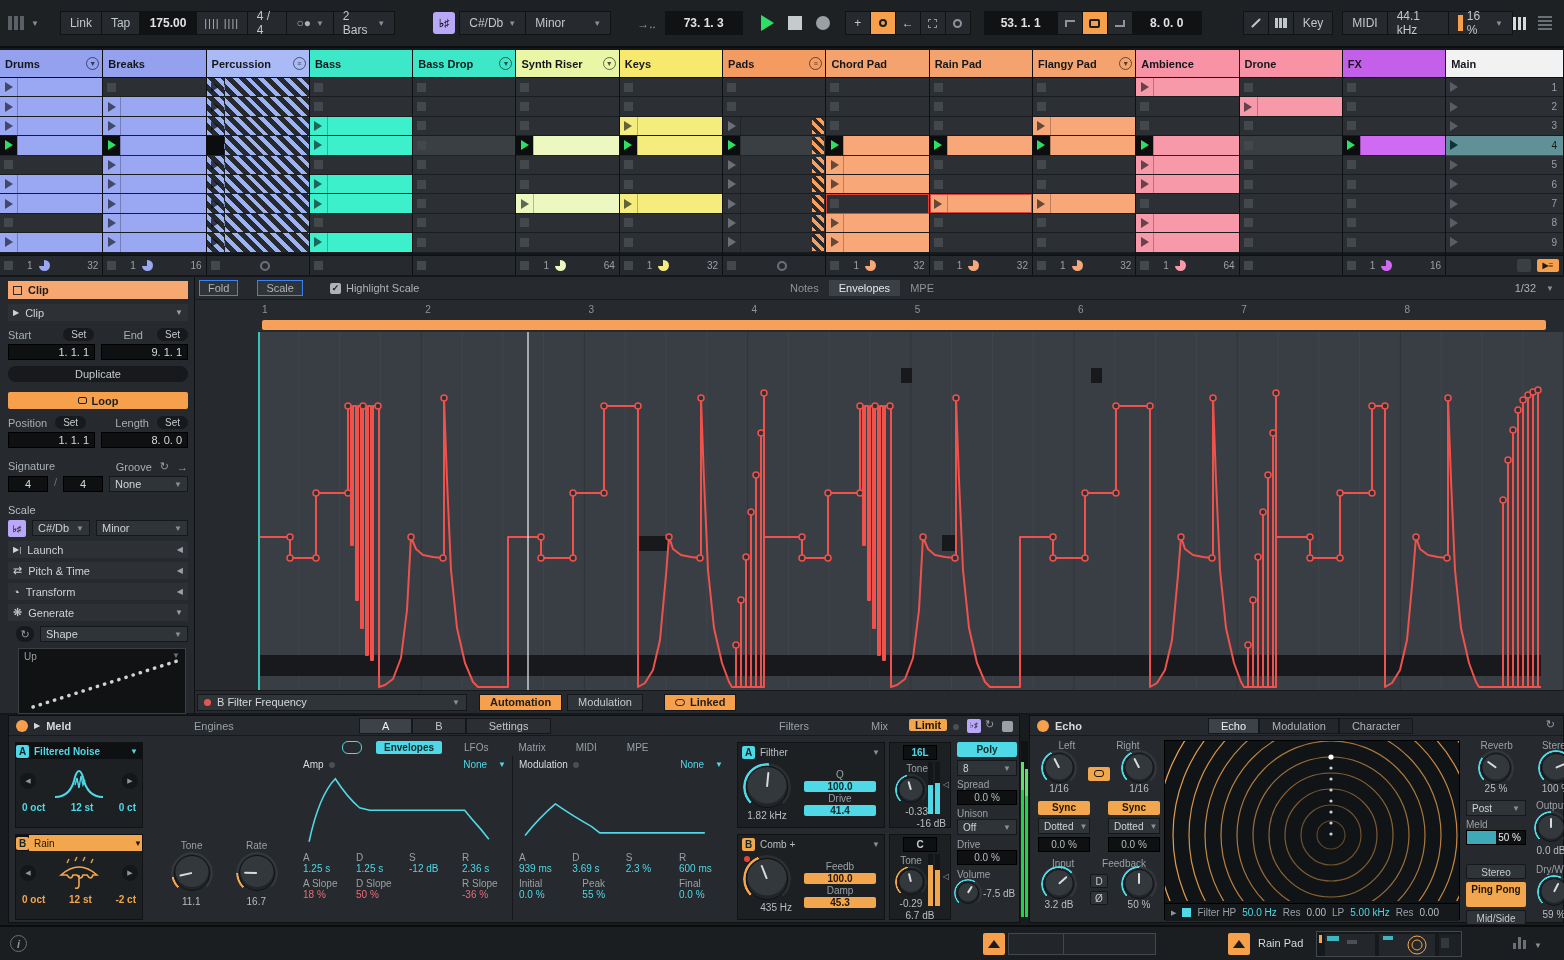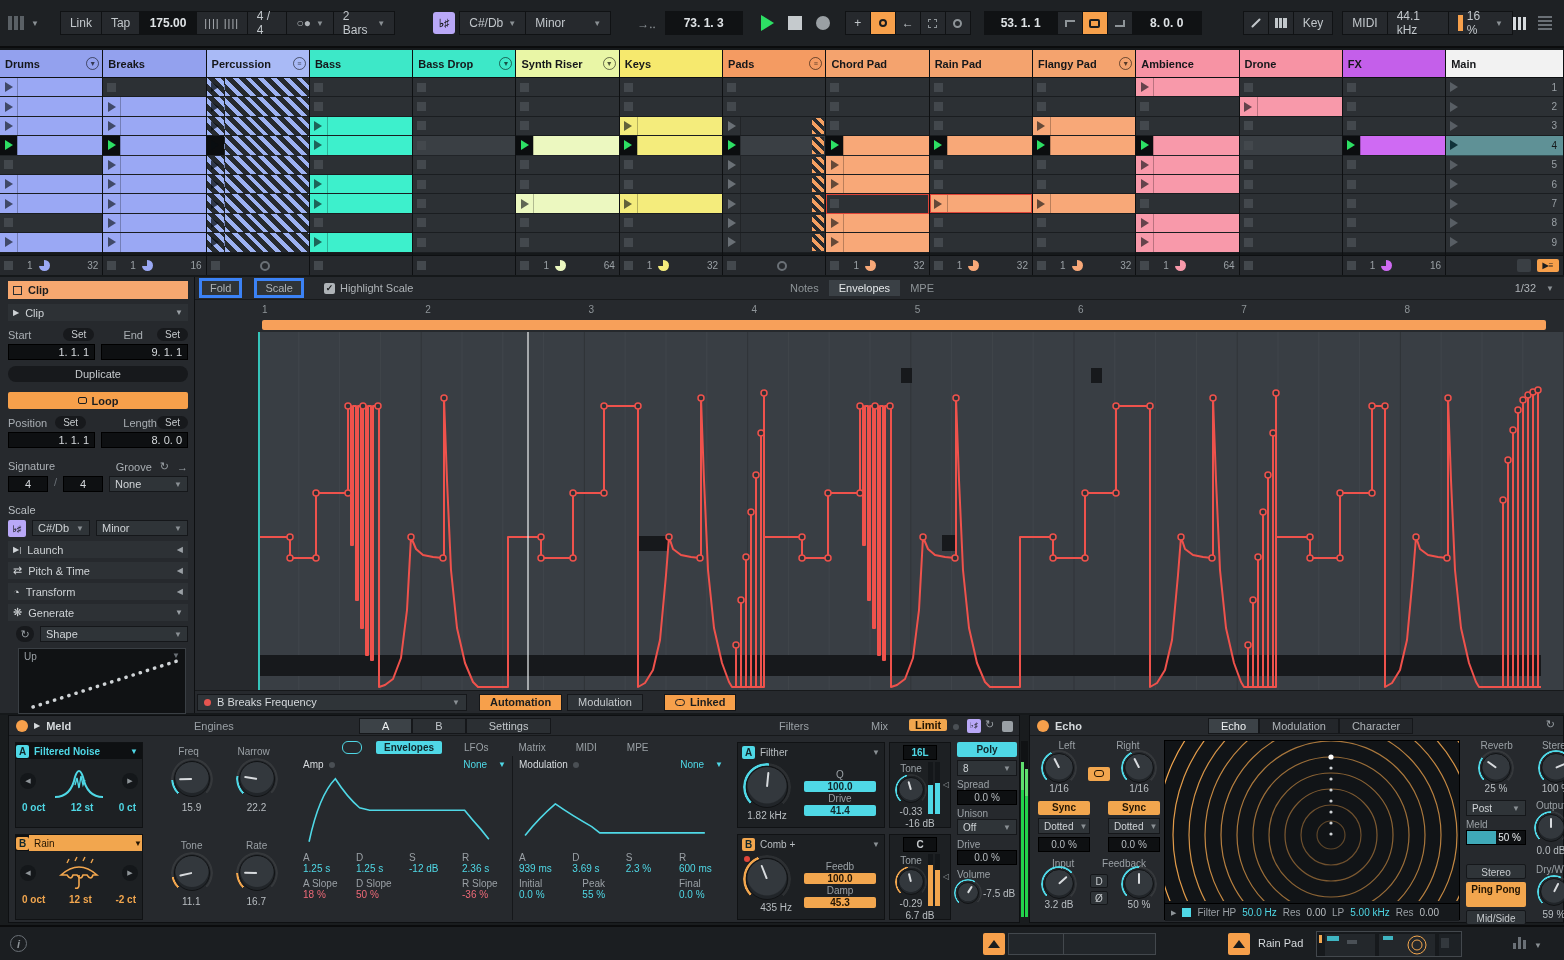--- a/index.html
+++ b/index.html
@@ -64,21 +64,21 @@
   .cp-loop{height:17px;background:#f7a04b;border-radius:2px;display:flex;align-items:center;justify-content:center;color:#1b1d1f;font-weight:bold;margin-top:10px;gap:5px}
   .looped{width:9px;height:7px;border:1.5px solid #1b1d1f;border-radius:2px}
   .cp-row2{display:flex;gap:6px}
   .cp-fold{height:17px;background:#2d3135;display:flex;align-items:center;margin-top:4px;padding:0 5px;gap:6px;color:#cfd3d6}
   .cp-fold .arr{margin-left:auto;font-size:8px;color:#9aa0a5}
   .dd{background:#2f3438;border:1px solid #15171a;height:16px;display:flex;align-items:center;padding:0 5px;justify-content:space-between;color:#d0d4d7}
   .dd .caret{margin-left:6px}
   
   #editor{position:absolute;left:195px;top:277px;width:1369px;height:436px;background:#26292d;overflow:hidden}
   .ed-toolbar{height:23px;display:flex;align-items:center;font-size:11px;color:#aeb3b7;border-bottom:1px solid #17191b;padding-left:4px}
-  .ed-btn{background:#2f3438;border:3px solid #3b82f6;padding:1px 8px;margin-right:12px}
+  .ed-btn{background:#2f3438;border:1px solid #3b82f6;padding:1px 8px;margin-right:19px}
   .ed-tab{padding:2px 10px;color:#8e9498}
   .ed-tab.on{background:#3a4045;color:#e4e7e9}
   .chk{width:11px;height:11px;background:#aeb3b7;border-radius:2px;color:#17191b;font-size:9px;line-height:11px;text-align:center;font-weight:bold;margin-right:5px}
   #graphwrap{position:absolute;left:0;top:23px;width:1369px;height:390px}
   #ruler{position:absolute;left:63px;top:0;width:1306px;height:20px;color:#8e9498;font-size:10px}
   #loopbar{position:absolute;left:67px;top:20px;height:10px;width:1284px;background:#f7a05a;border-radius:2px}
   #graph{position:absolute;left:63px;top:32px;width:1306px;height:358px;background:#393e44;overflow:hidden}
   #leftstrip{position:absolute;left:0;top:0;width:63px;height:390px;background:#2b2f33;border-right:2px solid #35c4ba;font-size:9px;color:#8e9498}
   .ed-bottom{position:absolute;left:0;top:413px;width:1369px;height:23px;background:#26292d;display:flex;align-items:center;font-size:11px;gap:5px;padding-left:2px;border-top:1px solid #17191b}
   .param-dd{width:270px;height:17px;background:#2f3438;border:1px solid #15171a;display:flex;align-items:center;padding:0 6px;gap:6px;color:#d6dadd}
@@ -1147,21 +1147,21 @@
   <div class="cp-btn">Duplicate</div>
   <div class="cp-loop">
       <span class="looped"></span>
       <span>Loop</span>
     </div>
   <div class="cp-lblrow">
     <span class="row" style="gap:8px">
         <span>Position</span>
         <span class="pill">Set</span>
       </span>
-    <span class="row" style="">
+    <span class="row" style="gap:8px">
         <span>Length</span>
         <span class="pill">Set</span>
       </span>
   </div>
   <div class="cp-row2">
     <div class="vbox flex1">1. 1. 1</div>
     <div class="vbox flex1">8. 0. 0</div>
   </div>
   <div class="cp-lblrow" style="margin-top:12px">
     <span>Signature</span>
@@ -1382,21 +1382,21 @@
           <circle cx="1538" cy="392" r="3" fill="#2e3236" stroke="#ef524c" stroke-width="1.5"></circle>
           <circle cx="1543" cy="390" r="3" fill="#2e3236" stroke="#ef524c" stroke-width="1.5"></circle>
           <line x1="264" y1="332" x2="264" y2="690" stroke="#35c4ba" stroke-width="2"></line>
           <line x1="533" y1="332" x2="533" y2="690" stroke="#eef1f2" stroke-width="1.2"></line>
         </svg>
     </div>
   </div>
   <div class="ed-bottom">
     <div class="param-dd">
       <span class="reddot"></span>
-      <span>B Breaks Frequency</span>
+      <span>B Filter Frequency</span>
       <span class="caret" style="margin-left:auto">▼</span>
     </div>
     <span class="ab on" style="margin-left:7px">Automation</span>
     <span class="ab">Modulation</span>
     <span class="ab on" style="margin-left:16px;gap:5px">
         <i style="width:10px;height:7px;border:1.5px solid #1b1d1f;border-radius:4px"></i>
         <span>Linked</span>
       </span>
   </div>
 </div>
@@ -1437,40 +1437,20 @@
           </svg>
       <span style="width:16px;height:16px;border-radius:50%;background:#14171a;color:#8e9498;font-size:7px;text-align:center;line-height:16px">▶</span>
     </div>
     <div class="row cyan" style="justify-content:space-between;padding:3px 6px;font-weight:bold">
       <span>0 oct</span>
       <span>12 st</span>
       <span>0 ct</span>
     </div>
   </div>
 
-  <div class="abs" style="left:150px;top:30px;width:130px">
-    <div class="row" style="justify-content:space-around">
-      <span class="lblc">Freq</span>
-      <span class="lblc">Narrow</span>
-    </div>
-    <div class="row" style="justify-content:space-around;margin-top:4px">
-      <div class="knob" style="width: 36px; height: 36px; --f: 0.16; --c: #4fd8e6;">
-            <span class="kring" style="--f:0.16;--c:#4fd8e6"></span>
-            <span class="kneedle" style="--f:0.16"></span>
-          </div>
-      <div class="knob" style="width: 36px; height: 36px; --f: 0.2; --c: #4fd8e6;">
-            <span class="kring" style="--f:0.2;--c:#4fd8e6"></span>
-            <span class="kneedle" style="--f:0.2"></span>
-          </div>
-    </div>
-    <div class="row" style="justify-content:space-around;margin-top:5px">
-      <span>15.9</span>
-      <span>22.2</span>
-    </div>
-  </div>
 
   <div class="panel" style="left:6px;top:118px;width:128px;height:86px">
     <div class="row" style="height:16px;background:#0e1012">
       <span class="etag" style="background:#f2a64e">B</span>
       <span style="flex:1;padding-left:5px;font-weight:normal;background:#f2a64e;color:#231503;height:100%;display:flex;align-items:center">
             <span>Rain</span>
             <span class="caret" style="margin-left:auto;color:#231503">▼</span>
           </span>
     </div>
     <div class="row" style="justify-content:space-between;padding:4px 4px 0">
@@ -1618,21 +1598,21 @@
       </div>
       <div style="flex:1;text-align:center">
         <div class="lblc">Feedb</div>
         <div class="obtn" style="margin:1px 4px">100.0</div>
         <div class="lblc">Damp</div>
         <div class="obtn" style="margin:1px 4px">45.3</div>
       </div>
     </div>
   </div>
 
-  <div class="panel" style="left:880px;top:26px;width:62px;height:86px;padding:2px 4px;text-align:center">
+  <div class="panel" style="left:880px;top:26px;width:62px;height:86px;padding:2px 4px;text-align:right">
     <div class="ebox cyan" style="justify-content:center;font-weight:bold;width:34px;margin:0 auto">16L</div>
     <div class="row" style="margin-top:2px">
       <div style="flex:1">
         <div class="lblc">Tone</div>
         <div class="knob" style="width: 26px; height: 26px; margin: 3px auto; --f: 0.44; --c: #4fd8e6;">
               <span class="kring" style="--f:0.44;--c:#4fd8e6"></span>
               <span class="kneedle" style="--f:0.44"></span>
             </div>
         <div>-0.33</div>
       </div>

